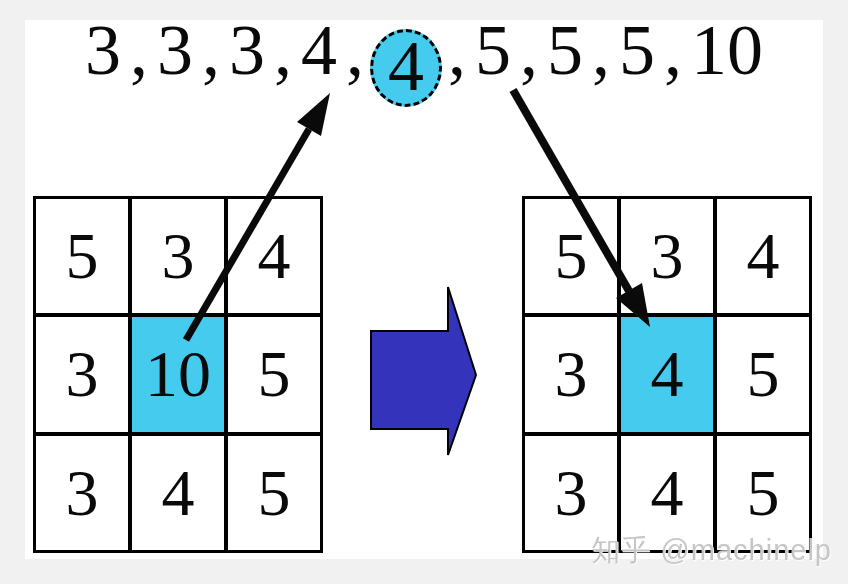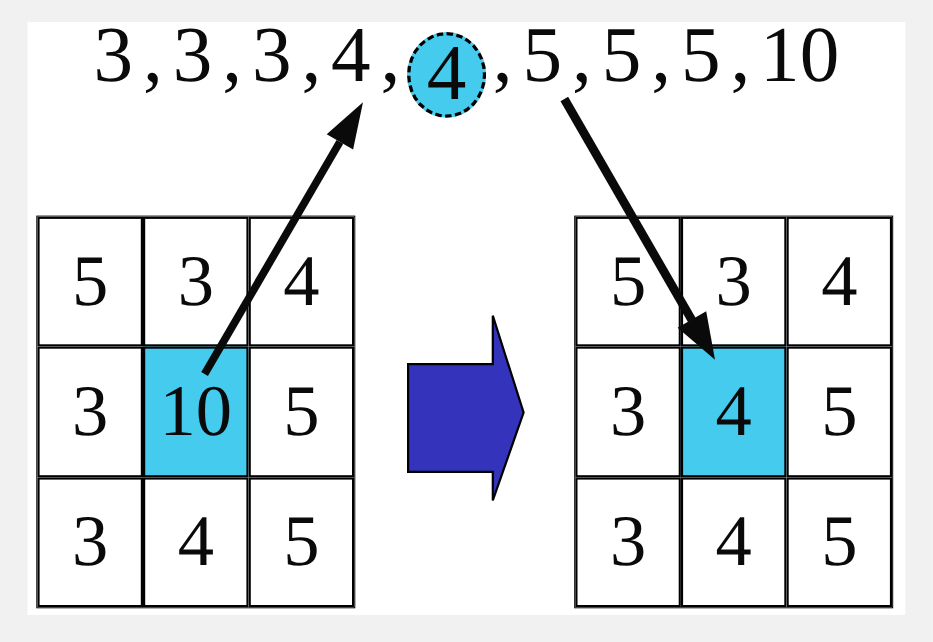--- a/index.html
+++ b/index.html
@@ -104,13 +104,14 @@
     </g>
 
     <g>
       <line x1="513" y1="90" x2="629" y2="291" stroke="#0a0a0a" stroke-width="8"></line>
       <polygon points="650,327 616,298 642,283" fill="#0a0a0a"></polygon>
     </g>
 
     <polygon points="371,331 448,331 448,287 476,375 448,455 448,429 371,429" fill="#3433BB" stroke="#000" stroke-width="2"></polygon>
   </svg>
 
+  <div class="watermark">知乎 @machinelp</div>
 </div>
 
 </body></html>

